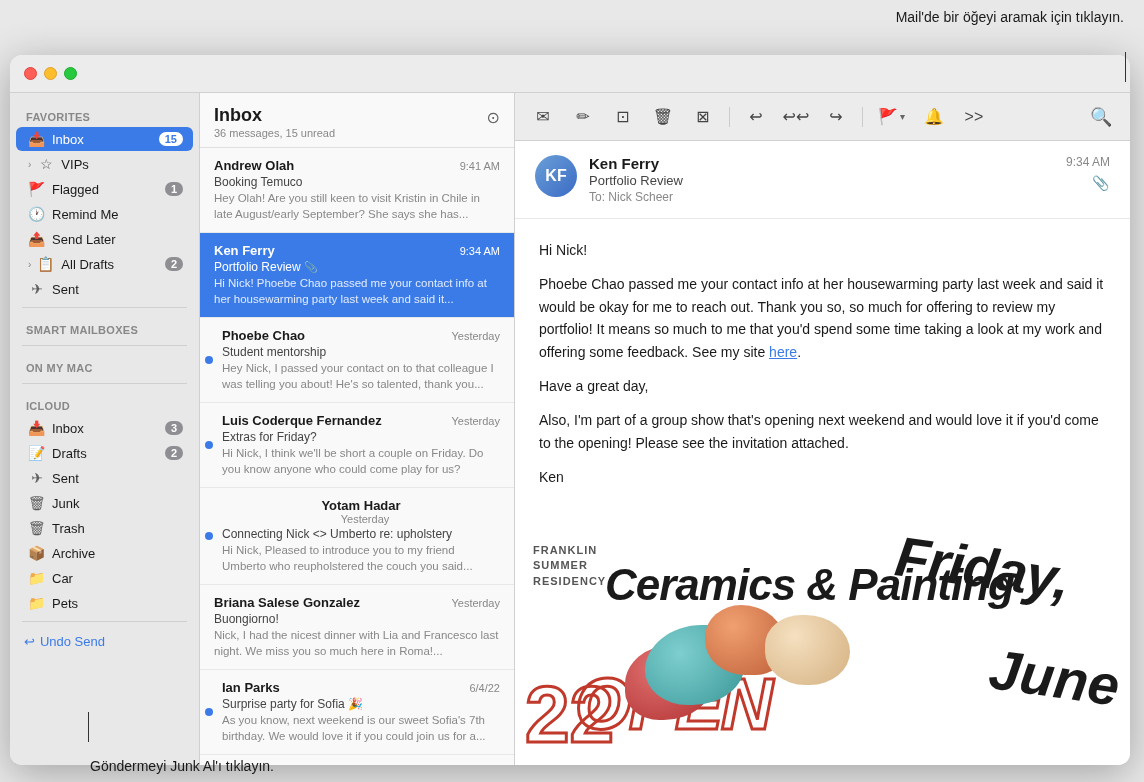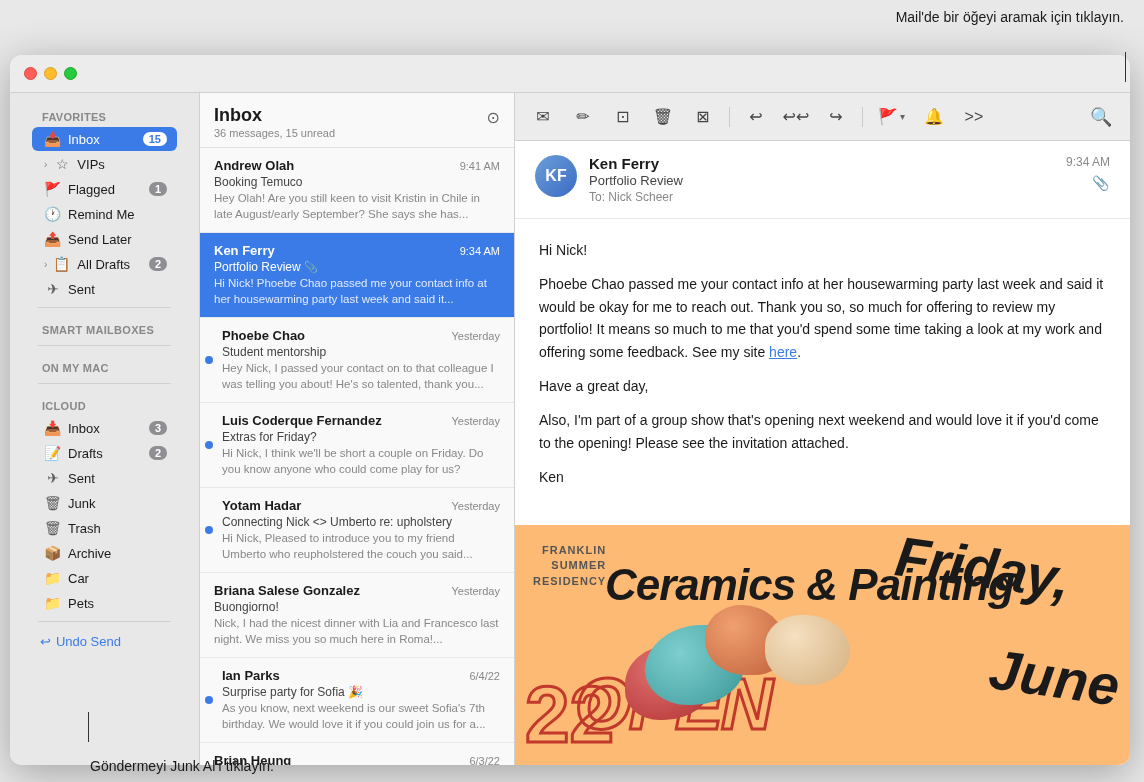--- a/index.html
+++ b/index.html
@@ -102,21 +102,21 @@
       display: flex;
     }
 
     
     .sidebar {
       width: 190px;
       background: #e8e8e8;
       border-right: 1px solid #d0d0d0;
       overflow-y: auto;
       flex-shrink: 0;
-      padding: 8px 16px;
+      padding: 8px 0;
     }
     .sidebar-section-label {
       font-size: 11px;
       font-weight: 600;
       color: #888;
       padding: 10px 16px 3px;
       letter-spacing: 0.3px;
       text-transform: uppercase;
     }
     .sidebar-item {
@@ -384,24 +384,23 @@
     .email-image-footer {
       height: 240px;
       background: #f0e8dc;
       position: relative;
       overflow: hidden;
       flex-shrink: 0;
     }
     .ceramics-bg {
       width: 100%;
       height: 100%;
-      background: #fdba74;
+      background: #ffffff;
       position: relative;
       overflow: hidden;
-      text-align: right;
     }
     .ceramics-text-franklin {
       position: absolute;
       top: 18px;
       left: 18px;
       font-size: 11px;
       font-weight: 700;
       letter-spacing: 1px;
       color: #555;
       line-height: 1.4;
@@ -672,21 +671,21 @@
           <div class="msg-row1" style="padding-left:8px;gap:33px;">
             <span class="msg-sender">Luis Coderque Fernandez</span>
             <span class="msg-time">Yesterday</span>
           </div>
           <div class="msg-subject" style="padding-left:8px;">Extras for Friday?</div>
           <div class="msg-preview" style="padding-left:8px;">Hi Nick, I think we'll be short a couple on Friday. Do you know anyone who could come play for us?</div>
         </div>
 
         <div class="message-item" style="position:relative;">
           <div class="unread-dot"></div>
-          <div class="msg-row1" style="padding-left:8px;">
+          <div class="msg-row1" style="padding-left:8px;flex-direction:column;">
             <span class="msg-sender">Yotam Hadar</span>
             <span class="msg-time">Yesterday</span>
           </div>
           <div class="msg-subject" style="padding-left:8px;">Connecting Nick &lt;&gt; Umberto re: upholstery</div>
           <div class="msg-preview" style="padding-left:8px;">Hi Nick, Pleased to introduce you to my friend Umberto who reupholstered the couch you said...</div>
         </div>
 
         <div class="message-item">
           <div class="msg-row1">
             <span class="msg-sender">Briana Salese Gonzalez</span>

